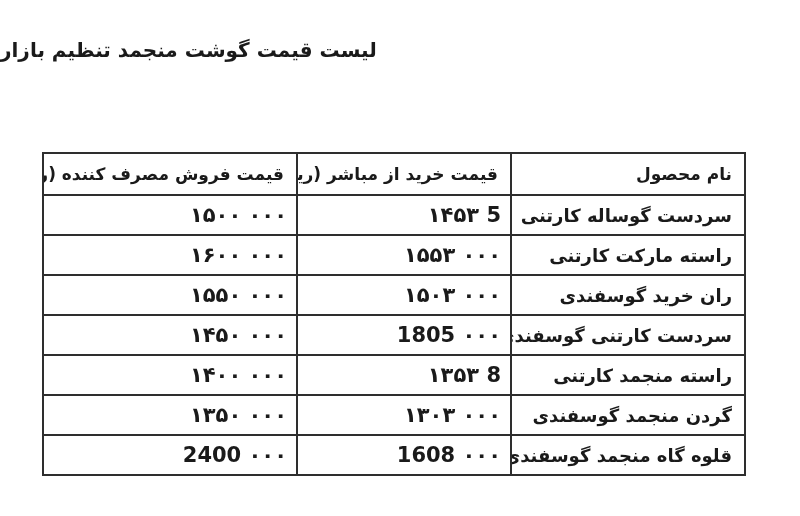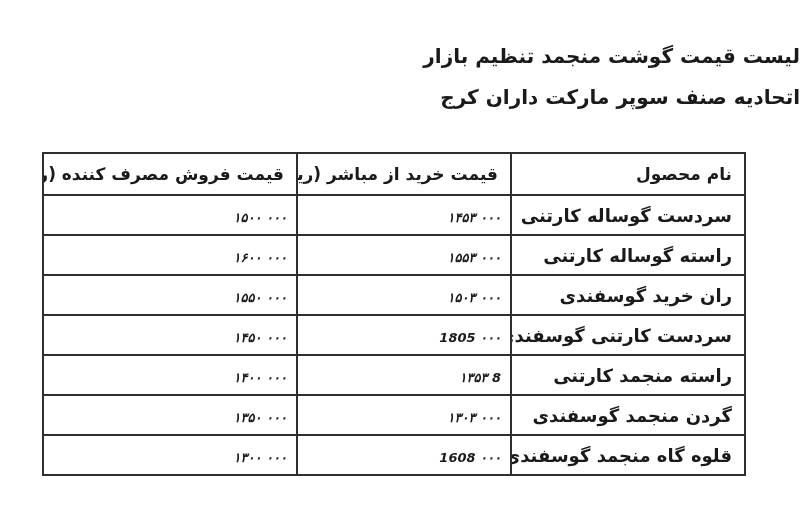--- a/index.html
+++ b/index.html
@@ -11,22 +11,22 @@
   .doc {
     position: relative;
     width: 800px; height: 516px;
     background: #ffffff;
     color: #1a1a1a;
     font-family: "DejaVu Sans", sans-serif;
     font-weight: bold;
   }
   .titles {
     position: absolute;
-    top: 36px; left: 0; right: 0;
-    text-align: right;
+    top: 30px; left: 0; right: 0;
+    text-align: left;
   }
   .title-line {
     height: 41px;
     line-height: 41px;
     font-size: 20px;
     font-weight: bold;
     white-space: nowrap;
   }
   table.price-table {
     position: absolute;
@@ -51,62 +51,60 @@
     font-size: 17px;
     padding: 0 12px 0 6px;
   }
   td {
     height: 38px;
     font-size: 18px;
     padding: 0 12px 0 22px;
   }
   td.num-cell { padding: 0 9px; }
   .num {
-    font-size: 13px;
+    font-size: 21px;
     letter-spacing: 1px;
     unicode-bidi: embed;
-    font-style: italic;
   }
 </style>
 </head>
 <body>
 
 <div class="doc" dir="rtl">
 
   <div class="titles">
     <div class="title-line">لیست قیمت گوشت منجمد تنظیم بازار</div>
-    <div class="title-line">اتحادیه صنف سوپر مارکت داران کرج</div>
   </div>
 
   <table class="price-table">
     <colgroup>
       <col class="c-name">
       <col class="c-buy">
       <col class="c-sell">
     </colgroup>
     <thead>
       <tr>
         <th>نام محصول</th>
         <th>قیمت خرید از مباشر (ریال)</th>
         <th>قیمت فروش مصرف کننده (ریال)</th>
       </tr>
     </thead>
     <tbody id="rows">
   <tr>
     <td class="name-cell">سردست گوساله کارتنی</td>
     <td class="num-cell">
-      <span class="num" dir="ltr">۱۴۵۳ ۰۰۰</span>
+      <span class="num" dir="ltr">۱۴۵۳ 5</span>
     </td>
     <td class="num-cell">
       <span class="num" dir="ltr">۱۵۰۰ ۰۰۰</span>
     </td>
   </tr>
 
   <tr>
-    <td class="name-cell">راسته گوساله کارتنی</td>
+    <td class="name-cell">راسته مارکت کارتنی</td>
     <td class="num-cell">
       <span class="num" dir="ltr">۱۵۵۳ ۰۰۰</span>
     </td>
     <td class="num-cell">
       <span class="num" dir="ltr">۱۶۰۰ ۰۰۰</span>
     </td>
   </tr>
 
   <tr>
     <td class="name-cell">ران خرید گوسفندی</td>
@@ -147,19 +145,19 @@
       <span class="num" dir="ltr">۱۳۵۰ ۰۰۰</span>
     </td>
   </tr>
 
   <tr>
     <td class="name-cell">قلوه گاه منجمد گوسفندی</td>
     <td class="num-cell">
       <span class="num" dir="ltr">1608 ۰۰۰</span>
     </td>
     <td class="num-cell">
-      <span class="num" dir="ltr">۱۳۰۰ ۰۰۰</span>
+      <span class="num" dir="ltr">2400 ۰۰۰</span>
     </td>
   </tr>
 </tbody>
   </table>
 
 </div>
 
 </body></html>

